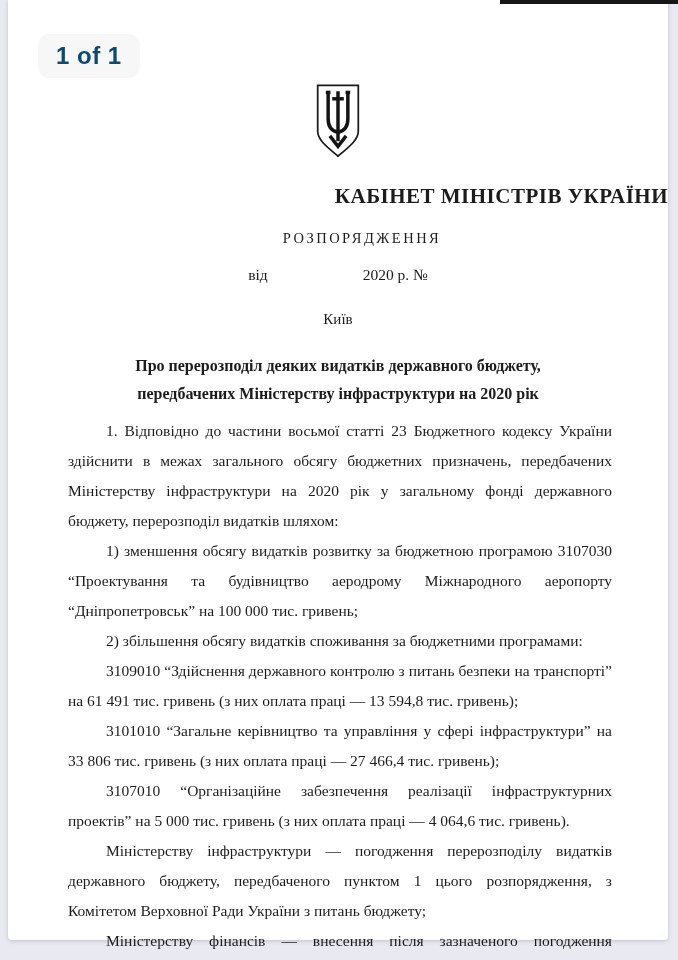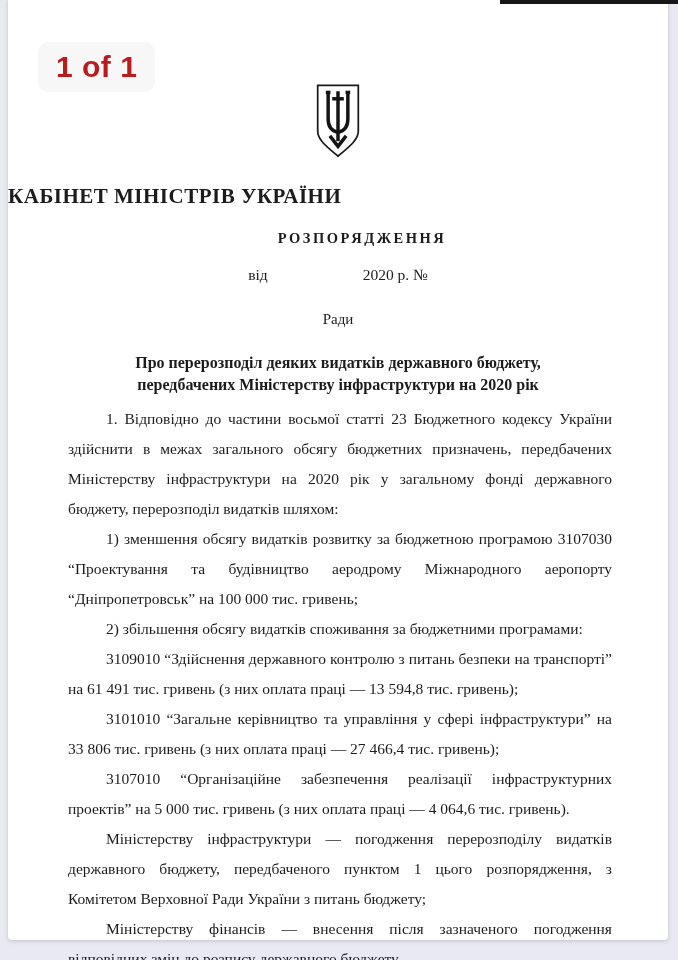--- a/index.html
+++ b/index.html
@@ -28,69 +28,69 @@
     width: 660px;
     height: 940px;
     background: #ffffff;
     border-radius: 0 0 4px 4px;
     box-shadow: 0 1px 4px rgba(40,40,70,0.20);
     z-index: 1;
   }
   .page-badge {
     position: absolute;
     left: 30px;
-    top: 42px;
+    top: 34px;
     background: #f7f7f8;
-    color: #b91c1c;
+    color: #0c4a6e;
     font-family: "Liberation Sans", sans-serif;
-    font-size: 30px;
+    font-size: 24px;
     font-weight: 600;
     padding: 8px 18px;
     border-radius: 11px;
     letter-spacing: 0.5px;
   }
   .emblem-wrap {
     margin: 0;
     padding-top: 82px;
     text-align: center;
     line-height: 0;
   }
   .org-name {
     margin-top: 22px;
-    text-align: left;
+    text-align: right;
     font-size: 21px;
     font-weight: bold;
     letter-spacing: 0.5px;
   }
   .doc-type {
     margin-top: 21px;
     text-align: center;
     font-size: 14.5px;
-    font-weight: bold;
+    font-weight: normal;
     letter-spacing: 2.5px;
     padding-left: 48px;
   }
   .date-line {
     margin-top: 19px;
     display: flex;
     justify-content: center;
     gap: 95px;
     font-size: 15.5px;
   }
   .city {
     margin-top: 27px;
     text-align: center;
     font-size: 15px;
   }
   .doc-title {
     margin-top: 24px;
     text-align: center;
     font-size: 16px;
     font-weight: bold;
-    line-height: 22px;
+    line-height: 28px;
     white-space: pre-line;
   }
   .body-text {
     margin-top: 8px;
     padding: 0 56px 0 60px;
     font-size: 15.5px;
     line-height: 30px;
     text-align: justify;
   }
   .body-text p {
@@ -137,21 +137,21 @@
 
     <div class="org-name">КАБІНЕТ МІНІСТРІВ УКРАЇНИ</div>
 
     <div class="doc-type">РОЗПОРЯДЖЕННЯ</div>
 
     <div class="date-line">
       <span>від</span>
       <span>2020 р. №</span>
     </div>
 
-    <div class="city">Ради</div>
+    <div class="city">Київ</div>
 
     <div class="doc-title">Про перерозподіл деяких видатків державного бюджету,
 передбачених Міністерству інфраструктури на 2020 рік</div>
 
     <div class="body-text">
       <p>1. Відповідно до частини восьмої статті 23 Бюджетного кодексу України здійснити в межах загального обсягу бюджетних призначень, передбачених Міністерству інфраструктури на 2020 рік у загальному фонді державного бюджету, перерозподіл видатків шляхом:</p>
       <p>1) зменшення обсягу видатків розвитку за бюджетною програмою 3107030 “Проектування та будівництво аеродрому Міжнародного аеропорту “Дніпропетровськ” на 100 000 тис. гривень;</p>
       <p>2) збільшення обсягу видатків споживання за бюджетними програмами:</p>
       <p>3109010 “Здійснення державного контролю з питань безпеки на транспорті” на 61 491 тис. гривень (з них оплата праці — 13 594,8 тис. гривень);</p>
       <p>3101010 “Загальне керівництво та управління у сфері інфраструктури” на 33 806 тис. гривень (з них оплата праці — 27 466,4 тис. гривень);</p>

